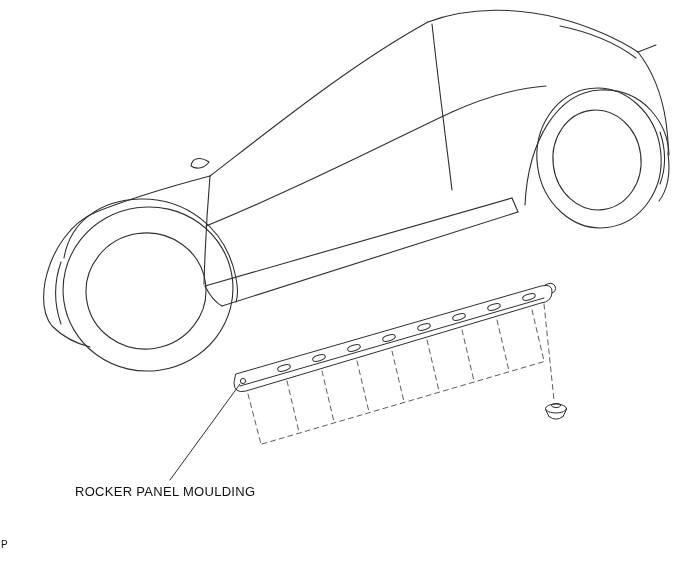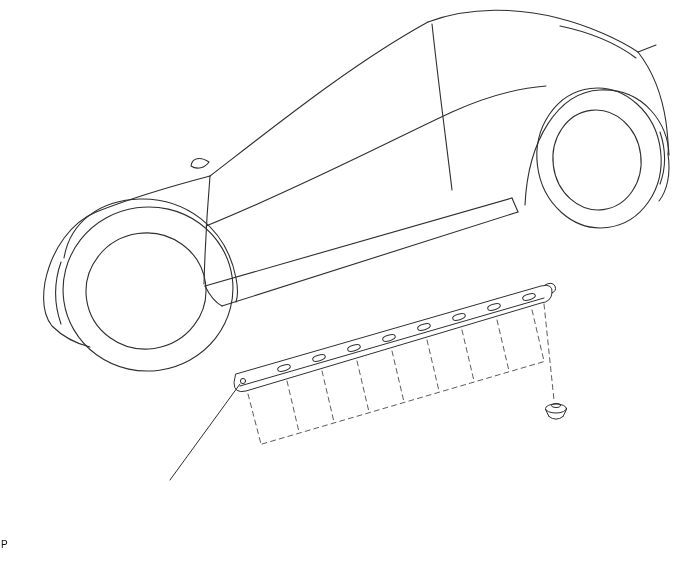--- a/index.html
+++ b/index.html
@@ -124,15 +124,16 @@
       <ellipse cx="556" cy="405.5" rx="4.5" ry="2"></ellipse>
       <ellipse cx="556" cy="408.5" rx="10.5" ry="4.5"></ellipse>
       <path d="M 545.5 409.5 L 549 416.5"></path>
       <path d="M 566.5 409.5 L 563 416.5"></path>
       <path d="M 549 416.5 Q 556 422 563 416.5"></path>
     </g>
 
     <path d="M 170 480 L 240 384" stroke-width="1"></path>
   </svg>
 
+  <div class="part-label">ROCKER PANEL MOULDING</div>
 
   <div class="page-mark">P</div>
 </div>
 
 </body></html>

